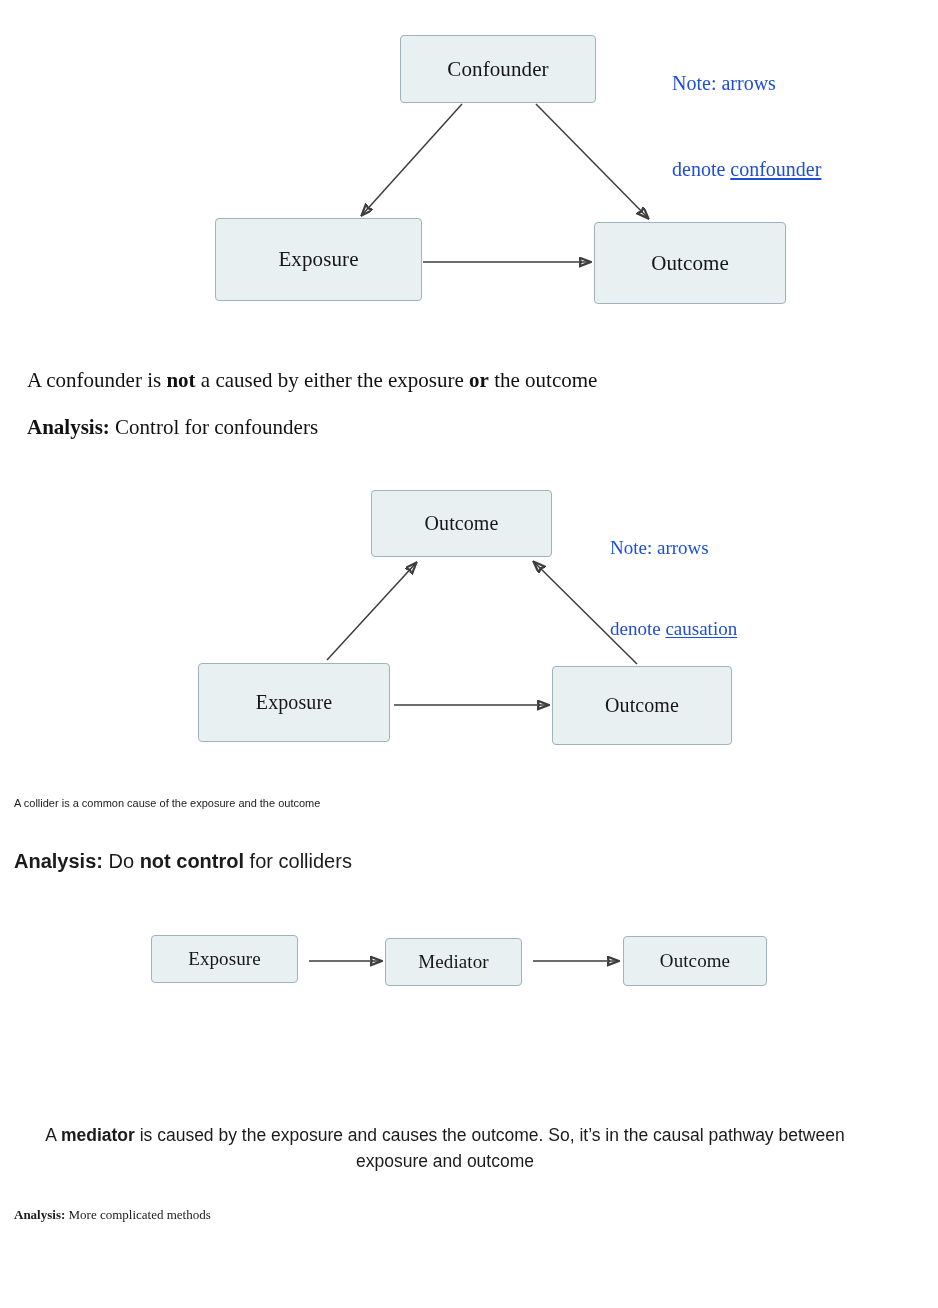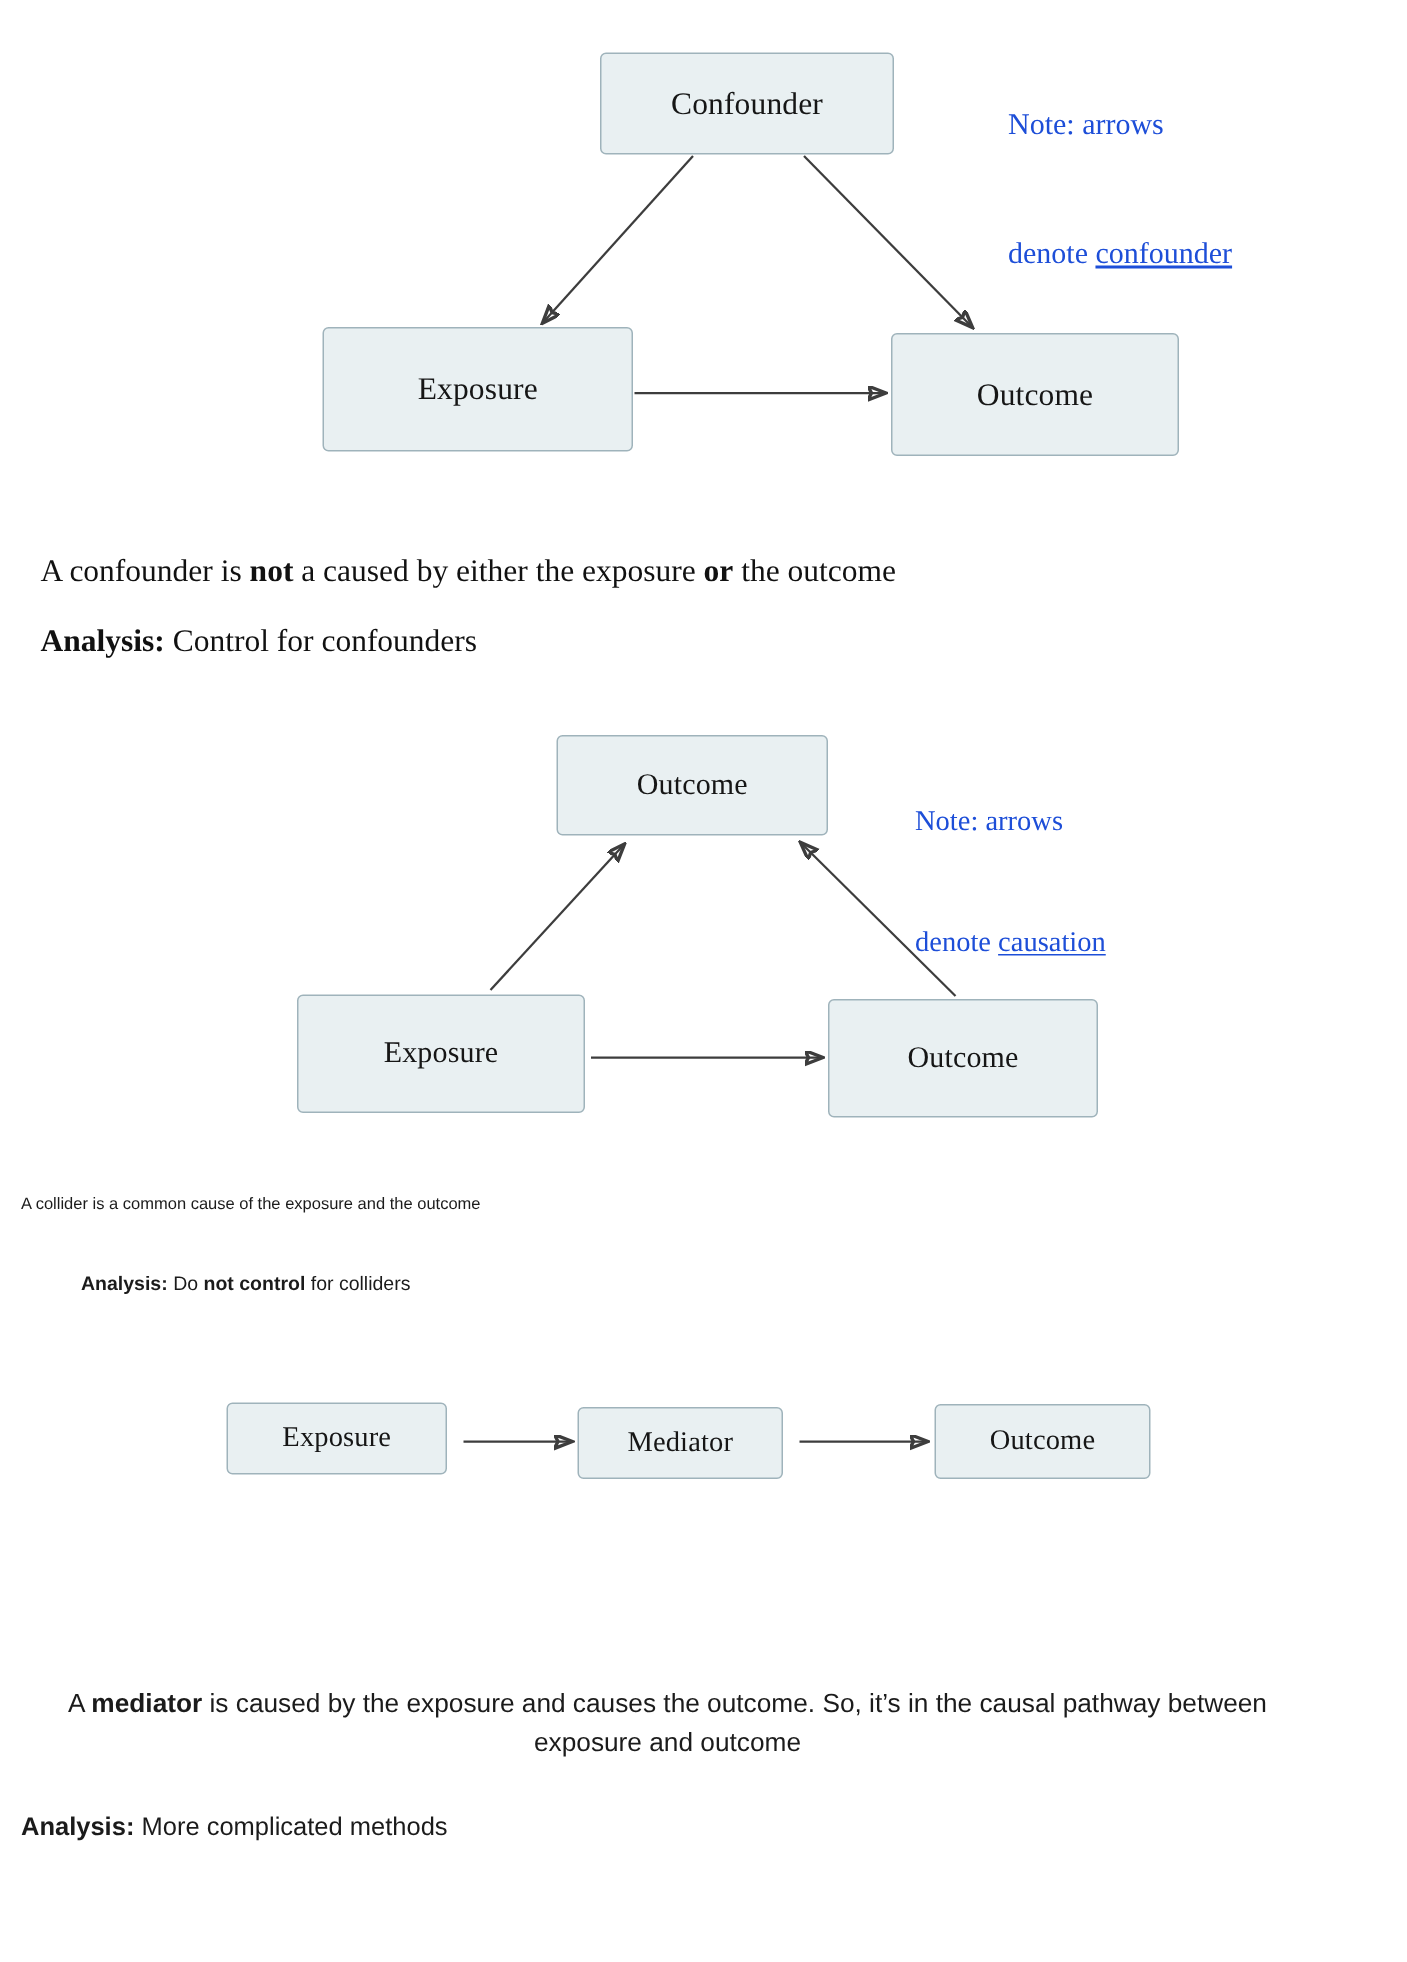--- a/index.html
+++ b/index.html
@@ -142,38 +142,38 @@
     <div>Note: arrows</div>
     <div>
       <span>denote </span><u>causation</u>
     </div>
   </div>
 
   <div class="body-sans" style="left:14px; top:795px; font-size:11px; width:880px;">
     <span>A collider is a common cause of the exposure and the outcome</span>
   </div>
 
-  <div class="body-sans" style="left:14px; top:846px; font-size:13px; width:880px;margin-left:40px;">
+  <div class="body-sans" style="left:14px; top:846px; font-size:20px; width:880px;">
     <b>Analysis:</b><span> Do </span><b>not control</b><span> for colliders</span>
   </div>
 
   <div class="node" style="left:151px; top:935px; width:147px; height:48px; font-size:19px;">
     <span>Exposure</span>
   </div>
 
   <div class="node" style="left:385px; top:938px; width:137px; height:48px; font-size:19px;">
     <span>Mediator</span>
   </div>
 
   <div class="node" style="left:623px; top:936px; width:144px; height:50px; font-size:19px;">
     <span>Outcome</span>
   </div>
 
 
   <div class="body-sans" style="left:14px; top:1122px; font-size:17.5px; width:862px;text-align:center;">
     <span>A </span><b>mediator</b><span> is caused by the exposure and causes the outcome. So, it’s in the causal pathway between exposure and outcome</span>
   </div>
 
-  <div class="body-sans" style="left:14px; top:1205px; font-size:17px; width:880px;">
+  <div class="body-sans" style="left:14px; top:1205px; font-size:13px; width:880px;font-family:Liberation Serif, serif;">
     <b>Analysis:</b><span> More complicated methods</span>
   </div>
 
 </div>
 
 </body></html>

